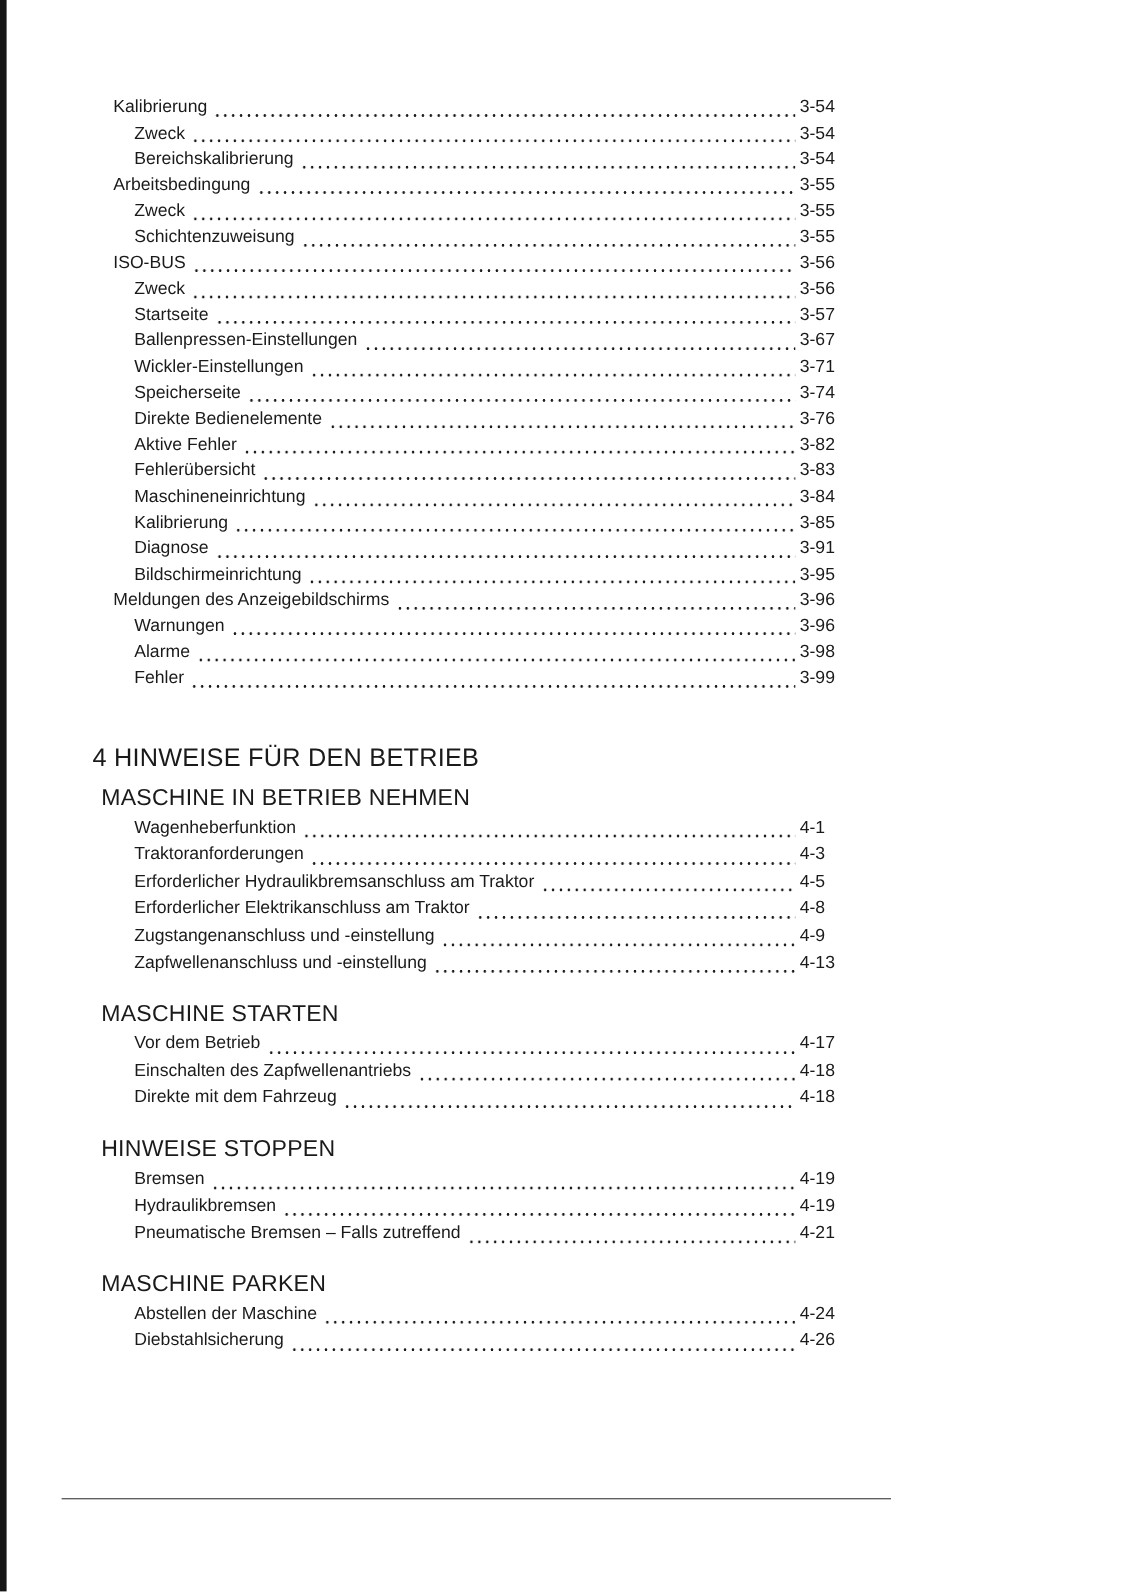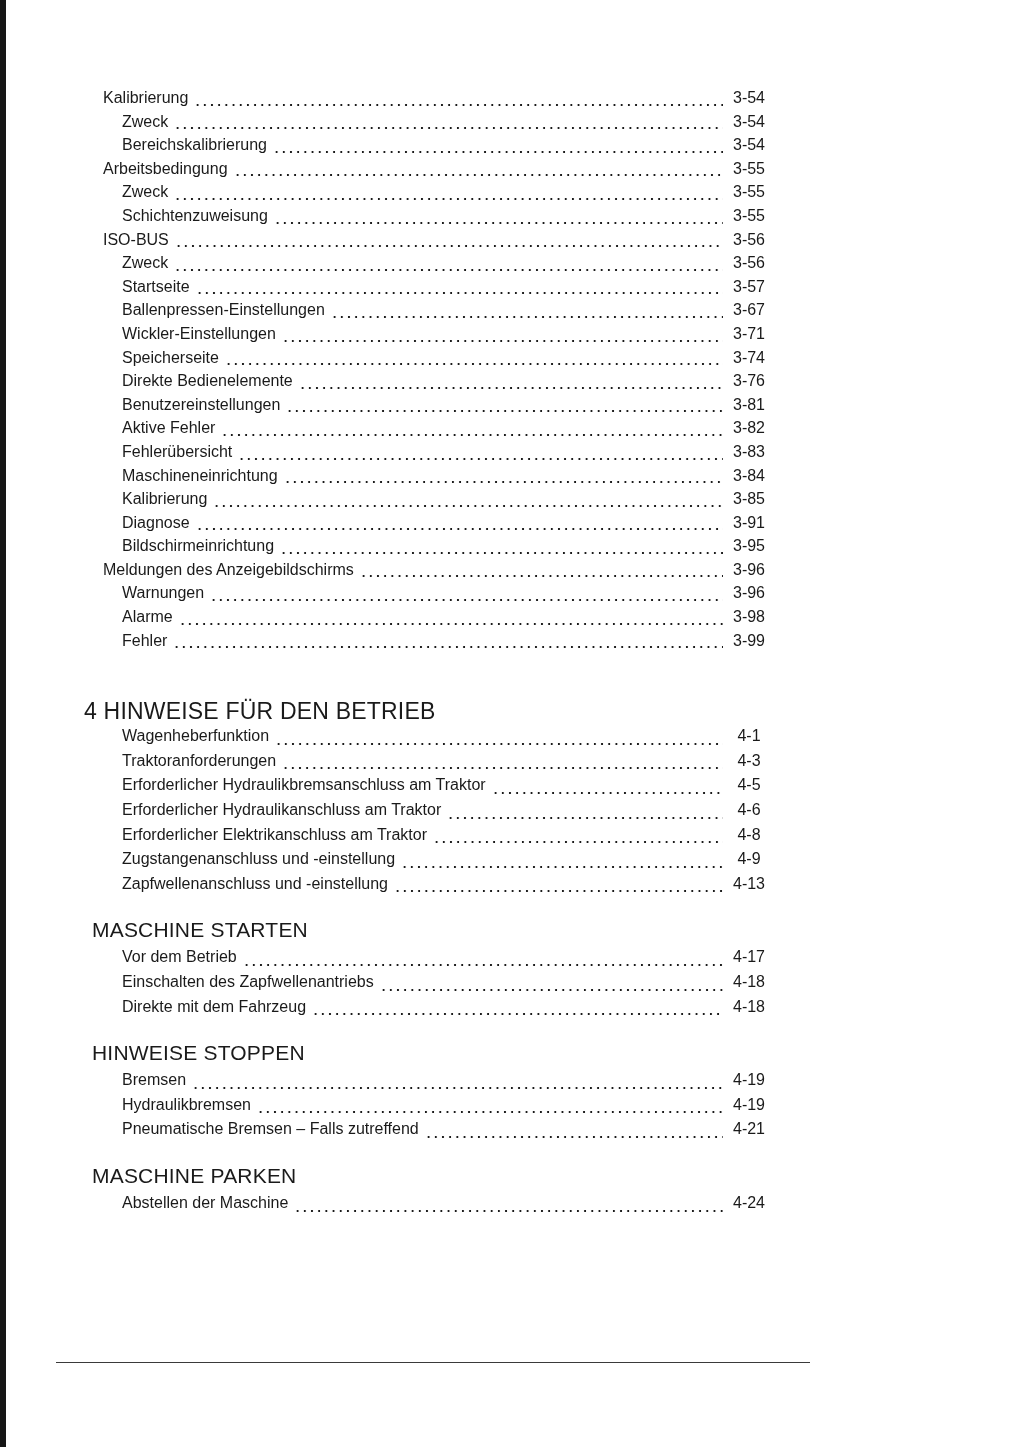--- a/index.html
+++ b/index.html
@@ -44,21 +44,21 @@
     margin-left: 6px;
     margin-right: 4px;
     background-image: radial-gradient(circle, #1a1a1a 1.1px, rgba(0,0,0,0) 1.45px);
     background-size: 7.2px 4px;
     background-repeat: repeat-x;
     background-position: left 0px bottom 5px;
   }
   .pagenum {
     white-space: nowrap;
     min-width: 44px;
-    text-align: center;
+    text-align: left;
   }
   .chapter {
     margin-top: 42px;
     font-size: 23px;
     line-height: 30px;
     font-weight: 400;
     letter-spacing: 0.2px;
     margin-left: 28px;
   }
   .section-title {
@@ -146,25 +146,20 @@
           <span class="label">Speicherseite</span>
           <span class="dots"></span>
           <span class="pagenum">3-74</span>
         </div>
         <div class="entry level-2">
           <span class="label">Direkte Bedienelemente</span>
           <span class="dots"></span>
           <span class="pagenum">3-76</span>
         </div>
         <div class="entry level-2">
-          <span class="label">Benutzereinstellungen</span>
-          <span class="dots"></span>
-          <span class="pagenum">3-81</span>
-        </div>
-        <div class="entry level-2">
           <span class="label">Aktive Fehler</span>
           <span class="dots"></span>
           <span class="pagenum">3-82</span>
         </div>
         <div class="entry level-2">
           <span class="label">Fehlerübersicht</span>
           <span class="dots"></span>
           <span class="pagenum">3-83</span>
         </div>
         <div class="entry level-2">
@@ -206,41 +201,37 @@
           <span class="label">Fehler</span>
           <span class="dots"></span>
           <span class="pagenum">3-99</span>
         </div>
       </div>
 
     <div class="chapter">4 HINWEISE FÜR DEN BETRIEB</div>
 
     <div class="sections">
         <div class="section-block">
+          <div class="section-title">MASCHINE IN BETRIEB NEHMEN</div>
           <div class="entry level-2">
             <span class="label">Wagenheberfunktion</span>
             <span class="dots"></span>
             <span class="pagenum">4-1</span>
           </div>
           <div class="entry level-2">
             <span class="label">Traktoranforderungen</span>
             <span class="dots"></span>
             <span class="pagenum">4-3</span>
           </div>
           <div class="entry level-2">
             <span class="label">Erforderlicher Hydraulikbremsanschluss am Traktor</span>
             <span class="dots"></span>
             <span class="pagenum">4-5</span>
           </div>
           <div class="entry level-2">
-            <span class="label">Erforderlicher Hydraulikanschluss am Traktor</span>
-            <span class="dots"></span>
-            <span class="pagenum">4-6</span>
-          </div>
-          <div class="entry level-2">
             <span class="label">Erforderlicher Elektrikanschluss am Traktor</span>
             <span class="dots"></span>
             <span class="pagenum">4-8</span>
           </div>
           <div class="entry level-2">
             <span class="label">Zugstangenanschluss und -einstellung</span>
             <span class="dots"></span>
             <span class="pagenum">4-9</span>
           </div>
           <div class="entry level-2">
@@ -284,19 +275,24 @@
             <span class="dots"></span>
             <span class="pagenum">4-21</span>
           </div>
         </div>
         <div class="section-block">
           <div class="section-title">MASCHINE PARKEN</div>
           <div class="entry level-2">
             <span class="label">Abstellen der Maschine</span>
             <span class="dots"></span>
             <span class="pagenum">4-24</span>
+          </div>
+          <div class="entry level-2">
+            <span class="label">Diebstahlsicherung</span>
+            <span class="dots"></span>
+            <span class="pagenum">4-26</span>
           </div>
         </div>
       </div>
   </div>
 
   <div class="footer-rule"></div>
 </div>
 
 </body></html>

